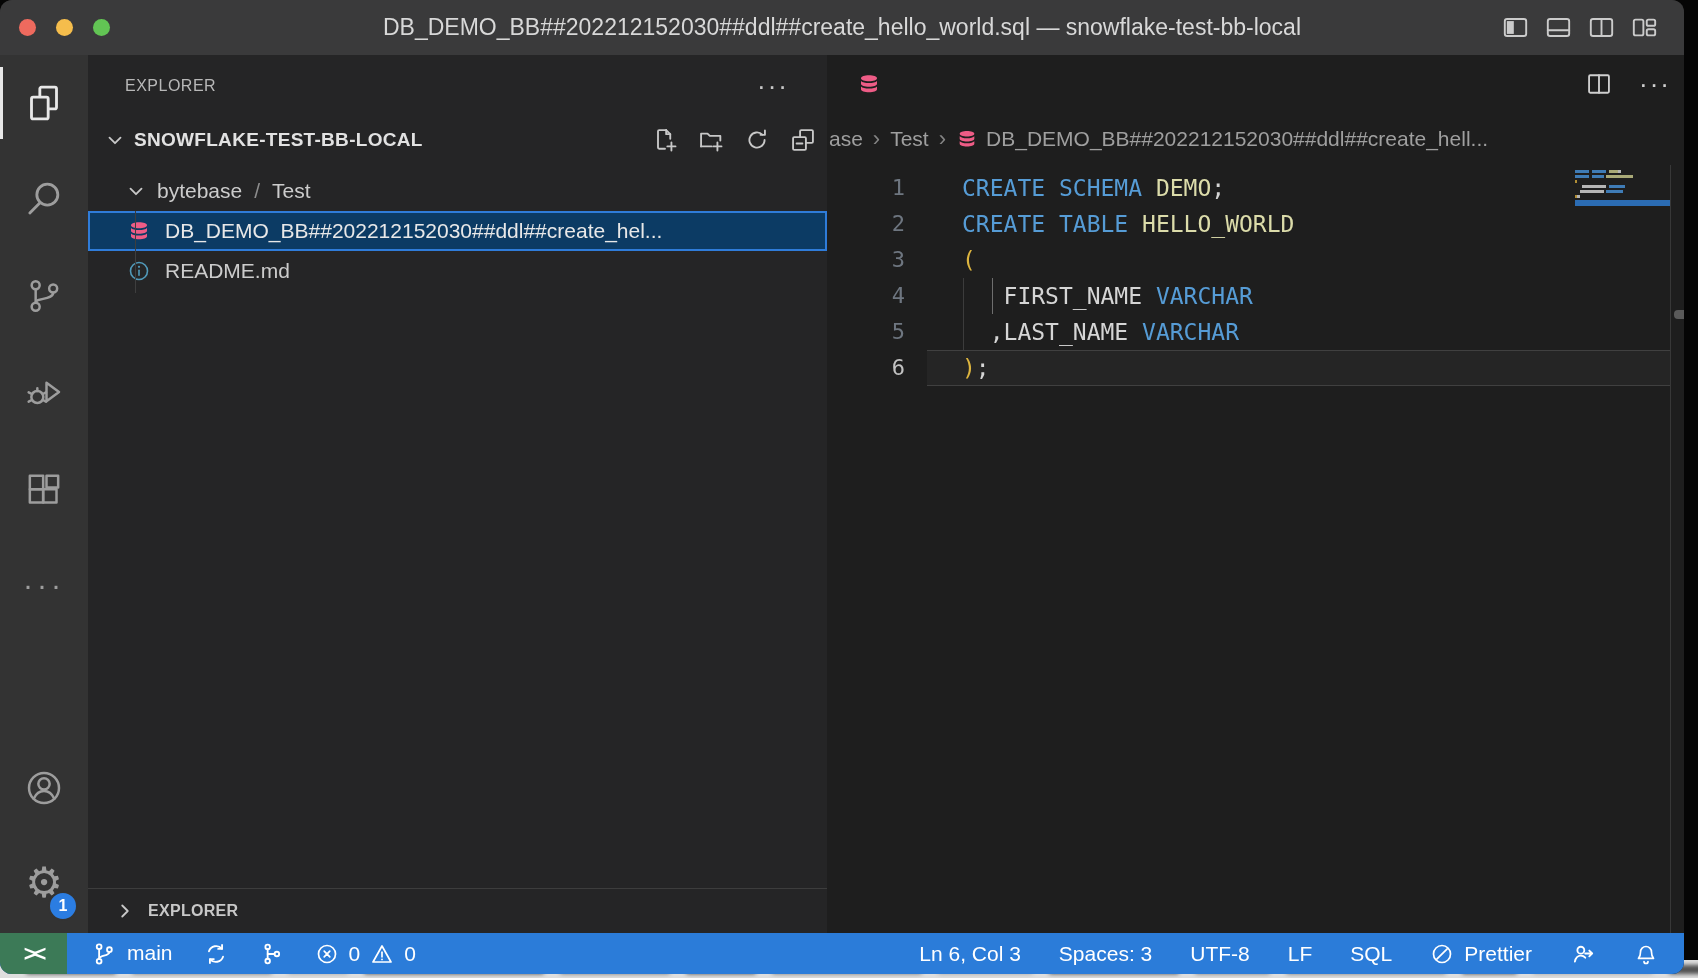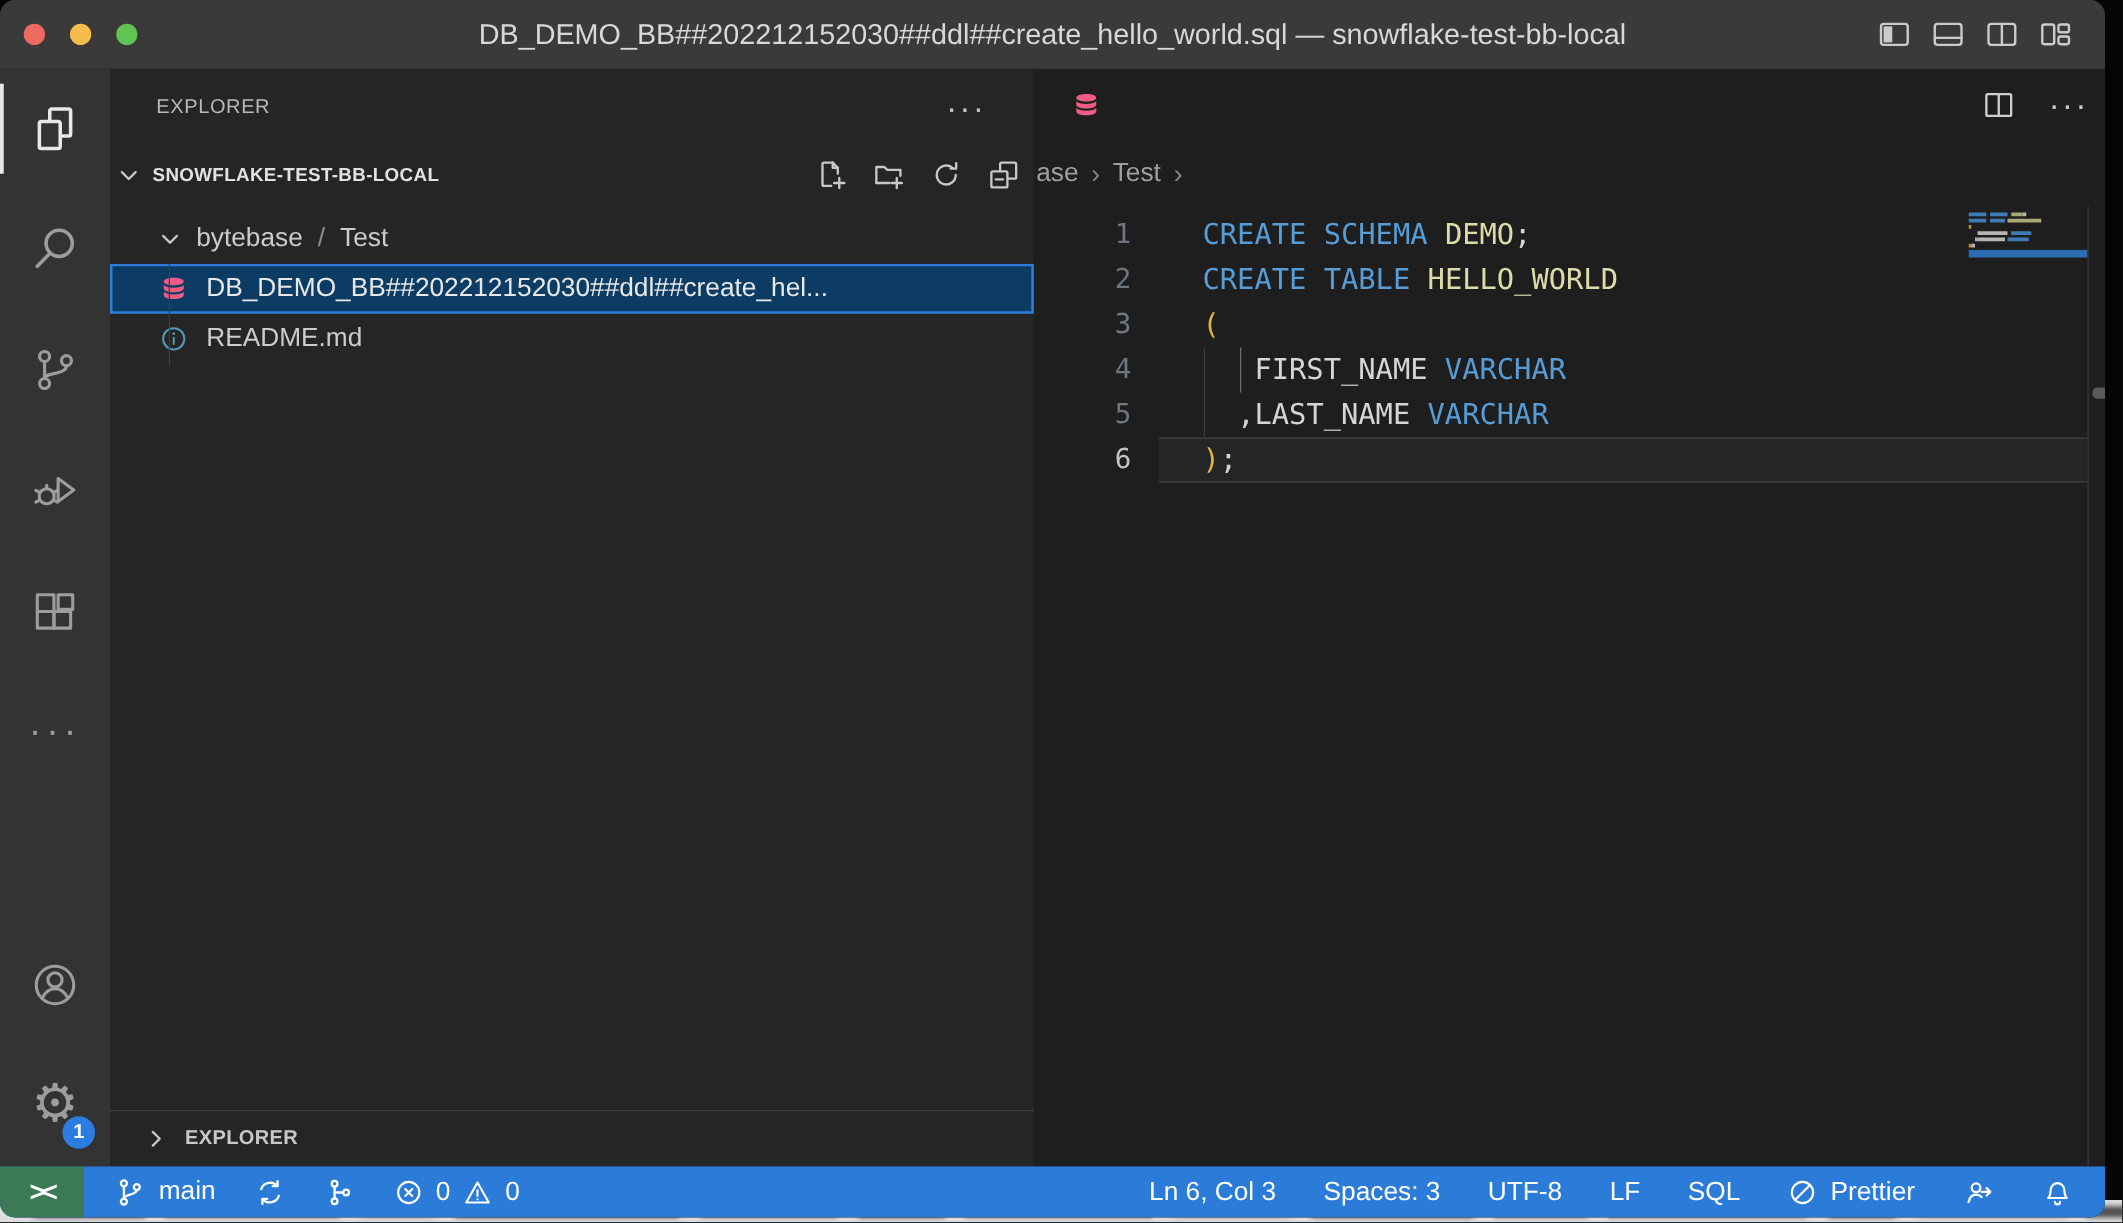--- a/index.html
+++ b/index.html
@@ -37,21 +37,21 @@
   .ab-dots{font-size:30px;letter-spacing:4px;color:#9d9d9d;}
   .ab-gear{font-size:42px;line-height:1;}
   .ab-badge{position:absolute;left:48px;top:836px;width:30px;height:30px;border-radius:50%;
        background:var(--badge,#2b7de2);color:#fff;font-size:16px;font-weight:bold;
        display:flex;align-items:center;justify-content:center;border:2px solid #333333;box-sizing:border-box;}
 
   
   .sidebar{width:739px;background:#252526;display:flex;flex-direction:column;position:relative;flex:none;color:#cccccc;}
   .sb-title{height:62px;display:flex;align-items:center;padding-left:37px;font-size:16px;color:#b8b8b8;letter-spacing:.5px;}
   .sb-title-dots{margin-left:auto;margin-right:38px;font-size:26px;color:#c8c8c8;letter-spacing:2px;}
-  .sb-section{height:46px;display:flex;align-items:center;padding-left:4px;gap:8px;font-weight:bold;font-size:15px;color:#e2e2e2;letter-spacing:.3px;}
+  .sb-section{height:46px;display:flex;align-items:center;padding-left:16px;gap:8px;font-weight:bold;font-size:19px;color:#e2e2e2;letter-spacing:.3px;}
   .sb-chev{width:22px;height:22px;color:#c8c8c8;}
   .sb-actions{margin-left:auto;display:flex;gap:18px;margin-right:10px;color:#c8c8c8;}
   .sb-act{width:28px;height:28px;}
   .tree{position:relative;margin-top:8px;}
   .tree-item{height:40px;display:flex;align-items:center;font-size:21px;color:#cccccc;box-sizing:border-box;}
   .tree-item.folder{padding-left:37px;gap:10px;}
   .tree-item.file{padding-left:39px;gap:14px;}
   .tree-item.selected{background:var(--selbg,#0c3b64);box-shadow:inset 0 0 0 2px var(--selbd,#2f7cd9);color:#e8e8e8;}
   .tree-sep{color:#8d8d8d;padding:0 2px;}
   .t-ico{width:24px;height:24px;}
@@ -342,20 +342,32 @@
         </div>
         <div class="breadcrumbs" id="breadcrumbs">
             <span class="crumb">
               <span>ase</span>
             </span>
             <span class="crumb-sep">›</span>
             <span class="crumb">
               <span>Test</span>
             </span>
             <span class="crumb-sep">›</span>
+            <span class="crumb">
+              <span class="bc-ico ico">
+                <svg viewBox="0 0 24 24" fill="none" stroke="currentColor" stroke-width="1.6" stroke-linecap="round" stroke-linejoin="round">
+                  <g fill="#ee5c86" stroke="none">
+                    <path d="M4 6.2c0-1.8 3.6-3 8-3s8 1.2 8 3-3.6 3-8 3-8-1.2-8-3z"></path>
+                    <path d="M4 8.9v2.8c0 1.8 3.6 3 8 3s8-1.2 8-3V8.9c-1.3 1.4-4.3 2.2-8 2.2s-6.7-.8-8-2.2z"></path>
+                    <path d="M4 14.4v2.8c0 1.8 3.6 3 8 3s8-1.2 8-3v-2.8c-1.3 1.4-4.3 2.2-8 2.2s-6.7-.8-8-2.2z"></path>
+                  </g>
+                </svg>
+              </span>
+              <span>DB_DEMO_BB##202212152030##ddl##create_hell...</span>
+            </span>
           </div>
         <div class="editor-body" id="editorBody">
           <div class="current-line"></div>
           <div class="indent-dim"></div>
           <div class="indent-bright"></div>
           <div id="gutter">
               <div class="line-num" style="top: 5px;">1</div>
               <div class="line-num" style="top: 41px;">2</div>
               <div class="line-num" style="top: 77px;">3</div>
               <div class="line-num" style="top: 113px;">4</div>

